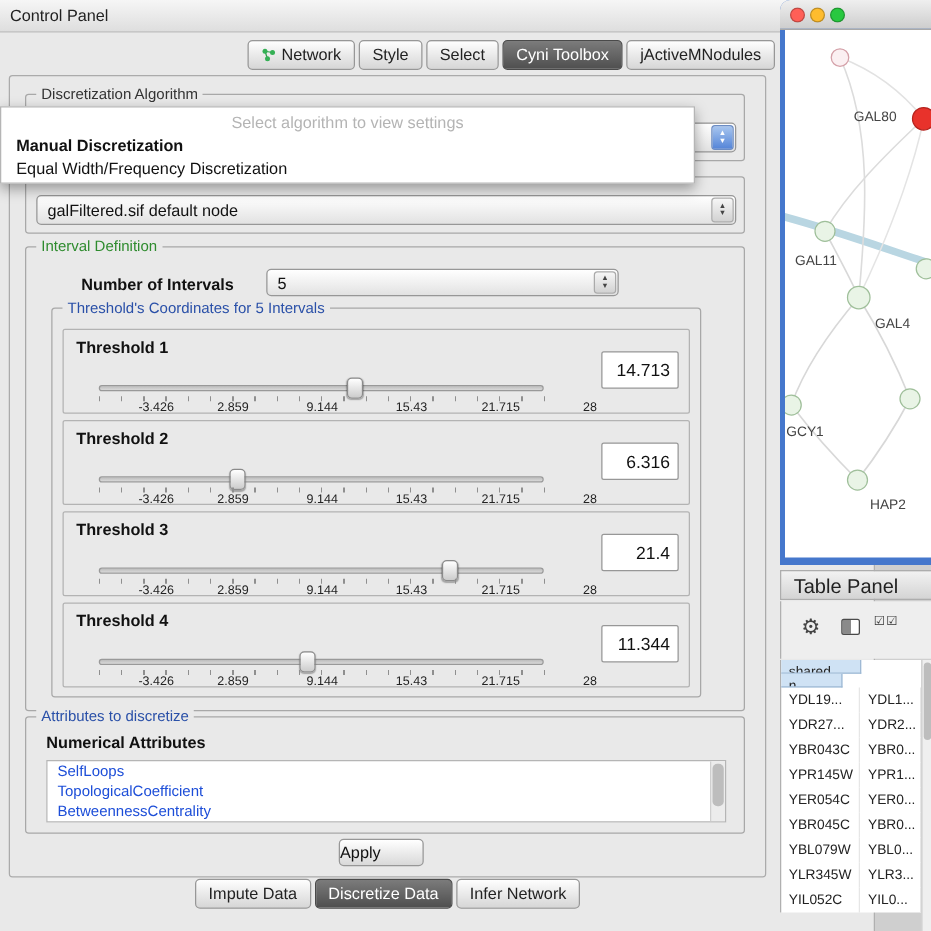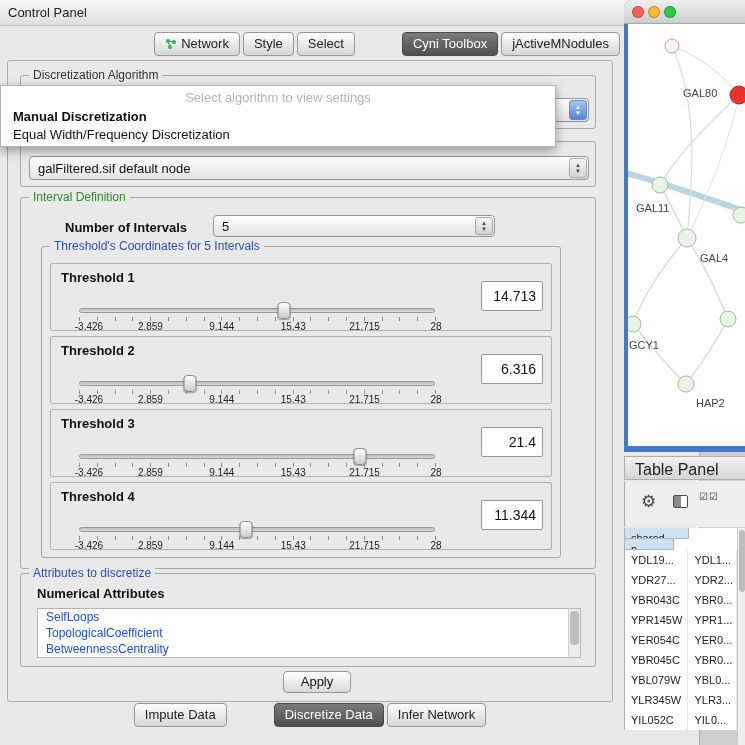--- a/index.html
+++ b/index.html
@@ -11,21 +11,21 @@
   .cp-titlebar { position:absolute; left:0; top:0; width:100%; height:26px; background:linear-gradient(#f6f6f6,#dedede); border-bottom:1px solid #bdbdbd; }
   .cp-title { position:absolute; left:8px; top:5px; font-size:13px; color:#222; }
   .win-btn { position:absolute; top:4px; width:16px; height:16px; font-size:13px; color:#333; text-align:center; line-height:16px; cursor:default; }
   .win-min { right:34px; }
   .win-close { right:12px; font-weight:bold; }
 
   
   .tabs { position:absolute; top:32px; left:0; width:620px; display:flex; justify-content:flex-end; gap:3px; }
   .tab { border:1px solid #979797; border-radius:4px; padding:3px 10px 4px 10px; font-size:13px; color:#222;
          background:linear-gradient(#fefefe,#d6d6d6); display:flex; align-items:center; gap:4px; cursor:default; }
-  .tab.selected { background:linear-gradient(#7b7b7b,#4f4f4f); color:#fff; border-color:#4a4a4a;margin-left:44px; }
+  .tab.selected { background:linear-gradient(#7b7b7b,#4f4f4f); color:#fff; border-color:#4a4a4a; }
   .tabs-bottom { position:absolute; top:703px; left:0; width:620px; display:flex; justify-content:center; gap:3px; }
 
   .inner { position:absolute; left:7px; top:60px; width:606px; height:642px; border:1px solid #ababab; border-radius:3px; background:#e9e9e9; }
 
   .group { position:absolute; border:1px solid #a8a8a8; border-radius:3px; }
   .group-label { position:absolute; top:-8px; left:8px; background:#e9e9e9; padding:0 4px; font-size:12px; color:#333; white-space:nowrap; }
   .group-label.green { color:#2e8b2e; }
   .group-label.blue { color:#2a50a8; }
 
   .combo { position:absolute; border:1px solid #979797; border-radius:4px; background:linear-gradient(#ffffff,#e2e2e2); display:flex; align-items:center; font-size:13px; color:#111; cursor:default; }
@@ -41,33 +41,33 @@
 
   
   .thbox { position:absolute; left:8px; width:502px; height:68px; border:1px solid #b3b3b3; border-radius:2px; }
   .th-label { position:absolute; left:10px; top:6px; font-size:13px; font-weight:bold; color:#111; }
   .track { position:absolute; left:28px; top:44px; width:356px; height:5px; background:linear-gradient(#bdbdbd,#d9d9d9); border:1px solid #999; border-radius:3px; }
   .thumb { position:absolute; top:-7px; width:13px; height:17px; transform:translateX(-50%);
            background:linear-gradient(#ffffff,#cccccc); border:1px solid #8a8a8a; border-radius:4px; box-shadow:0 1px 1px rgba(0,0,0,0.3); cursor:pointer; }
   .ticks { position:absolute; left:28px; top:53px; width:357px; height:4px;
            background-image:repeating-linear-gradient(to right,#8f8f8f 0,#8f8f8f 1px,transparent 1px,transparent 17.8px); }
   .slbls { position:absolute; left:28px; top:57px; width:357px; height:11px; font-size:10px; color:#222; }
-  .slbl { position:absolute; transform:translateX(-50%); white-space:nowrap; }
+  .slbl { position:absolute; transform:translateX(-50%); white-space:nowrap;margin-left:36px; }
   .slbl.first { transform:translateX(-15%); }
   .th-value { position:absolute; right:8px; top:17px; width:62px; height:30px; background:#fff; border:1px solid #979797; border-radius:2px;
               font-size:14px; color:#111; text-align:right; line-height:28px; padding-right:6px; }
 
   
   .attr-list { position:absolute; left:16px; top:34px; width:544px; height:50px; background:#fff; border:1px solid #b5b5b5; overflow:hidden; }
   .attr-item { font-size:12px; color:#1d4ed8; padding:1px 8px; height:16px; cursor:default; }
   .attr-scroll { position:absolute; right:0; top:0; width:12px; height:100%; background:#ececec; border-left:1px solid #cfcfcf; }
   .attr-scroll-thumb { position:absolute; left:1px; top:2px; width:9px; height:34px; background:#bdbdbd; border-radius:4px; }
 
-  .apply-btn { position:absolute; left:275px; top:610px; width:68px; height:22px; border:1px solid #979797; border-radius:4px;
-               background:linear-gradient(#ffffff,#d9d9d9); font-size:13px; color:#111; text-align:center; line-height:20px; cursor:pointer; }
+  .apply-btn { position:absolute; left:263px; top:610px; width:68px; height:22px; border:1px solid #979797; border-radius:4px;
+               background:linear-gradient(#ffffff,#d9d9d9); font-size:13px; color:#111; line-height:20px; cursor:pointer; }
 
   
   .net { position:absolute; left:624px; top:0; width:121px; height:452px; background:#4577cc; border-radius:8px 0 0 0; overflow:hidden; }
   .net-titlebar { position:absolute; left:0; top:0; width:100%; height:24px; background:linear-gradient(#efefef,#cdcdcd); border-bottom:1px solid #a8a8a8; }
   .light { position:absolute; top:6px; width:12px; height:12px; border-radius:50%; border:1px solid rgba(0,0,0,0.25); cursor:pointer; }
   .net-canvas { position:absolute; left:4px; top:24px; right:0; bottom:6px; background:#ffffff; overflow:hidden; }
 
   
   .tp-titlebar { position:absolute; left:624px; top:456px; width:121px; height:24px; background:linear-gradient(#f2f2f2,#d4d4d4); border:1px solid #adadad; border-right:0; }
   .tp-title { position:absolute; left:10px; top:4px; font-size:16px; color:#222; }

